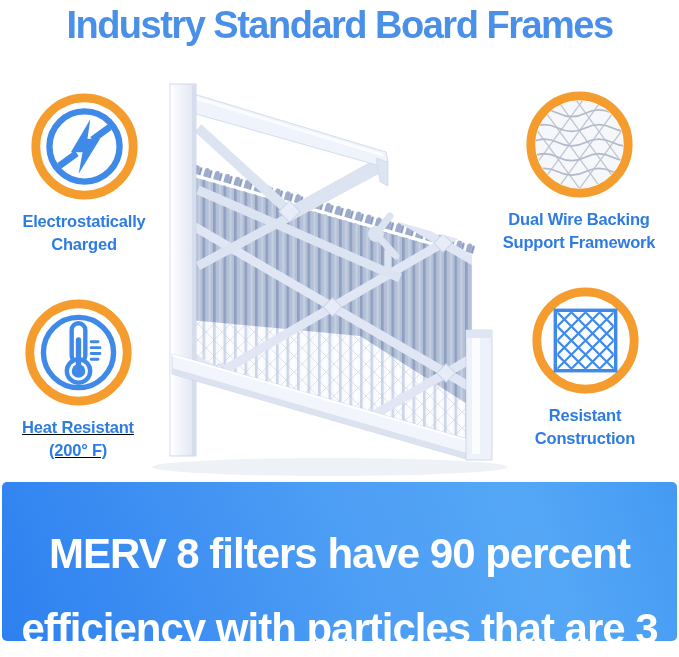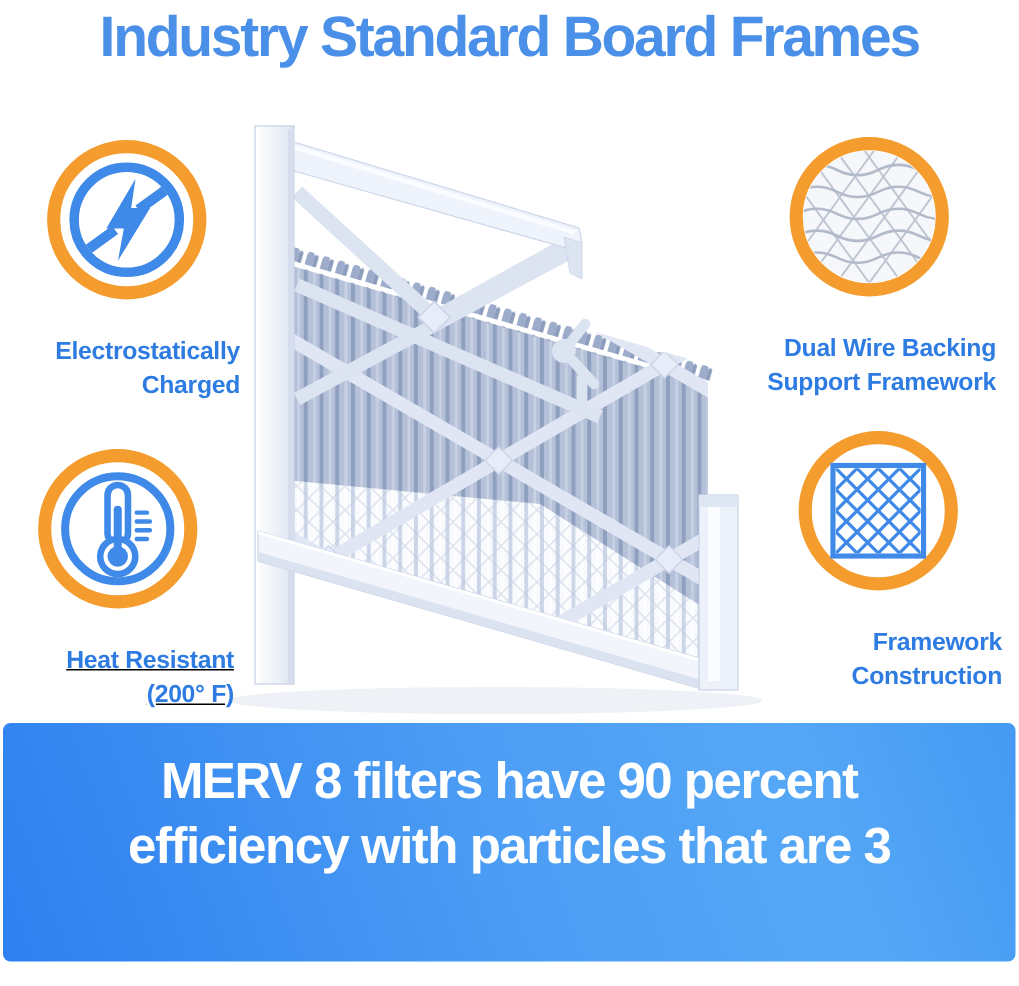--- a/index.html
+++ b/index.html
@@ -4,35 +4,35 @@
 <style>
   html,body{margin:0;padding:0;background:#ffffff;}
   body{width:679px;height:657px;overflow:hidden;font-family:"Liberation Sans","DejaVu Sans",sans-serif;}
   .poster{position:relative;width:679px;height:649px;background:#ffffff;}
 
   .title{position:absolute;top:0;left:0;right:0;margin:0;text-align:center;
     font-size:38px;font-weight:bold;letter-spacing:-1.5px;line-height:50px;color:#4a90e8;}
 
   .feature{position:absolute;text-align:center;}
   .feature .badge{display:block;margin:0 auto;}
-  .flabel{margin-top:20px;font-size:16.5px;font-weight:bold;line-height:23px;
-    letter-spacing:-0.2px;color:#2e7ce2;text-align:right;}
+  .flabel{margin-top:7px;font-size:16.5px;font-weight:bold;line-height:23px;
+    letter-spacing:-0.2px;color:#2e7ce2;}
   .flabel span{display:block;}
 
   #f-electro{left:8px;top:90px;width:152px;}
   #f-wire{left:494px;top:88px;width:170px;}
   #f-heat{left:0px;top:296px;width:156px;text-decoration:underline;}
   #f-industrial{left:502px;top:284px;width:166px;}
 
   .filter-art{position:absolute;left:150px;top:68px;width:360px;height:412px;}
 
   .banner{position:absolute;left:2px;right:2px;top:482px;bottom:8px;border-radius:5px;
     background:linear-gradient(70deg,#2e80f0 0%,#4c9df4 50%,#55a7f6 78%,#449af3 100%);
     color:#ffffff;text-align:center;padding-top:18px;box-sizing:border-box;}
-  .banner .bline{font-size:34px;font-weight:bold;line-height:43px;letter-spacing:-1px;}
+  .banner .bline{font-size:42px;font-weight:bold;line-height:43px;letter-spacing:-1px;margin-top:32px;}
 </style>
 </head>
 <body>
 
 <div class="poster">
 
   <h1 class="title">Industry Standard Board Frames</h1>
 
   <div class="feature" id="f-electro">
     <svg class="badge" width="113" height="113" viewBox="0 0 116 116">
@@ -172,21 +172,21 @@
           </clipPath>
         </defs>
       <circle cx="58" cy="58" r="50" fill="none" stroke="#f49c2d" stroke-width="9"></circle>
       <rect x="27" y="27" width="62" height="62" fill="#fcfdff" stroke="#3f89e9" stroke-width="3.5"></rect>
       <g clip-path="url(#sqclip)" stroke="#3f89e9" stroke-width="2.2">
         <path d="M29 -29L87 29M29 -14.5L87 43.5M29 0L87 58M29 14.5L87 72.5M29 29L87 87M29 43.5L87 101.5M29 58L87 116M29 72.5L87 130.5M29 87L87 145" fill="none"></path>
         <path d="M29 29L87 -29M29 43.5L87 -14.5M29 58L87 0M29 72.5L87 14.5M29 87L87 29M29 101.5L87 43.5M29 116L87 58M29 130.5L87 72.5M29 145L87 87" fill="none"></path>
       </g>
     </svg>
     <div class="flabel">
-      <span>Framework</span>
+      <span>Resistant</span>
       <span>Construction</span>
     </div>
   </div>
 
   <div class="banner">
     <div class="bline">MERV 8 filters have 90 percent</div>
     <div class="bline">efficiency with particles that are 3</div>
   </div>
 
 </div>

